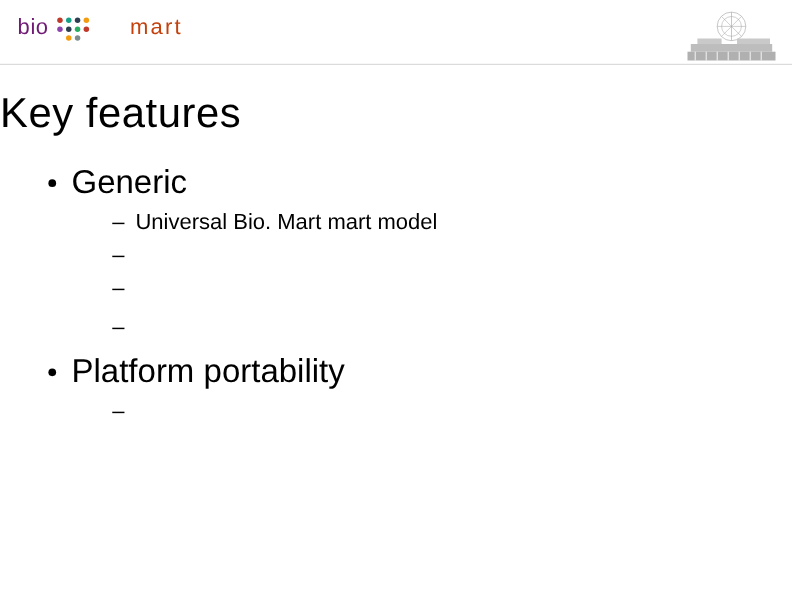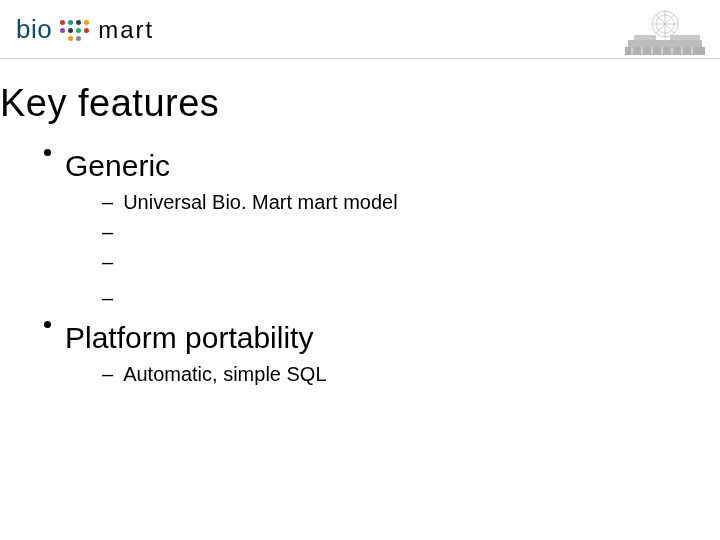--- a/index.html
+++ b/index.html
@@ -1,29 +1,29 @@
 <!DOCTYPE html>
 <html><head>
 <meta charset="utf-8">
 <style>
   * { margin: 0; padding: 0; box-sizing: border-box; }
   html, body { width: 720px; height: 540px; background: #fff; font-family: Verdana, Geneva, sans-serif; color: #000; }
   .slide { position: relative; width: 720px; height: 540px; padding: 0; }
   .header { position: relative; height: 60px; }
   .logo { position: absolute; left: 16px; top: 14px; display: flex; align-items: center; gap: 4px; }
-  .logo-text-1 { font-size: 26px; color: #0c4a6e; letter-spacing: 0.5px; font-weight: 400; }
-  .logo-text-2 { font-size: 24px; color: #000000; letter-spacing: 2px; font-weight: 300; }
+  .logo-text-1 { font-size: 20px; color: #701a75; letter-spacing: 0.5px; font-weight: 400; }
+  .logo-text-2 { font-size: 20px; color: #c2410c; letter-spacing: 2px; font-weight: 300; margin-left: 28px; }
   .dots { display: inline-block; width: 34px; height: 22px; position: relative; margin: 0 2px; }
   .dot { position: absolute; width: 5px; height: 5px; border-radius: 50%; }
   .header-line { position: absolute; left: 0; right: 0; top: 58px; height: 1px; background: #d7d7d7; }
   .campus { position: absolute; right: 10px; top: 8px; width: 90px; height: 50px; }
   .title { text-align: left; font-size: 38px; font-weight: 400; margin-top: 22px; letter-spacing: 0.5px; }
   .content { margin-top: 24px; padding-left: 44px; }
   .section { margin-bottom: 10px; }
-  .sect-head { display: flex; gap: 14px; margin-bottom: 6px; }
+  .sect-head { display: flex; align-items: center; gap: 14px; margin-bottom: 6px; }
   .disc { width: 7px; height: 7px; background: #000; border-radius: 50%; flex-shrink: 0; }
   .sect-title { font-size: 30px; font-weight: 400; }
   .subs { padding-left: 58px; }
   .sub { display: flex; align-items: flex-start; gap: 10px; margin-bottom: 4px; }
   .dash { font-size: 20px; line-height: 26px; flex-shrink: 0; }
   .sub-text { font-size: 20px; line-height: 26px; }
 </style>
 </head>
 <body>
 <div class="slide">
@@ -101,19 +101,18 @@
     </div>
 
     <div class="section">
       <div class="sect-head">
         <span class="disc"></span>
         <span class="sect-title">Platform portability</span>
       </div>
       <div class="subs">
         <div class="sub">
           <span class="dash">–</span>
-          <span class="sub-text">Automatic, simple SQL</span>
         </div>
       </div>
     </div>
 
   </div>
 </div>
 
 </body></html>

